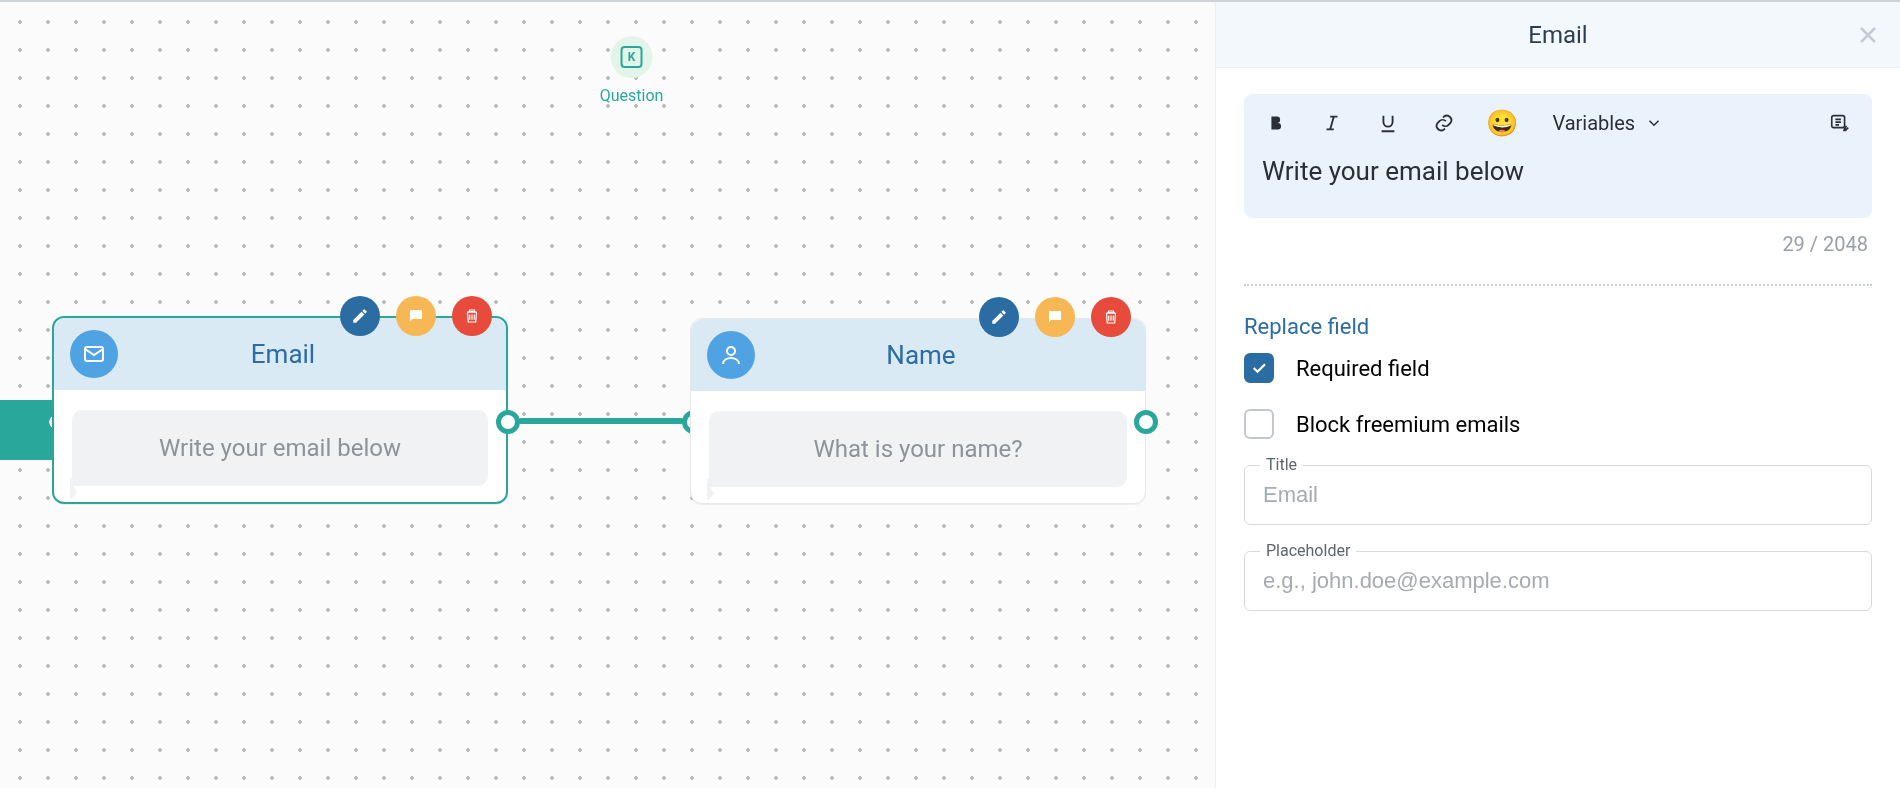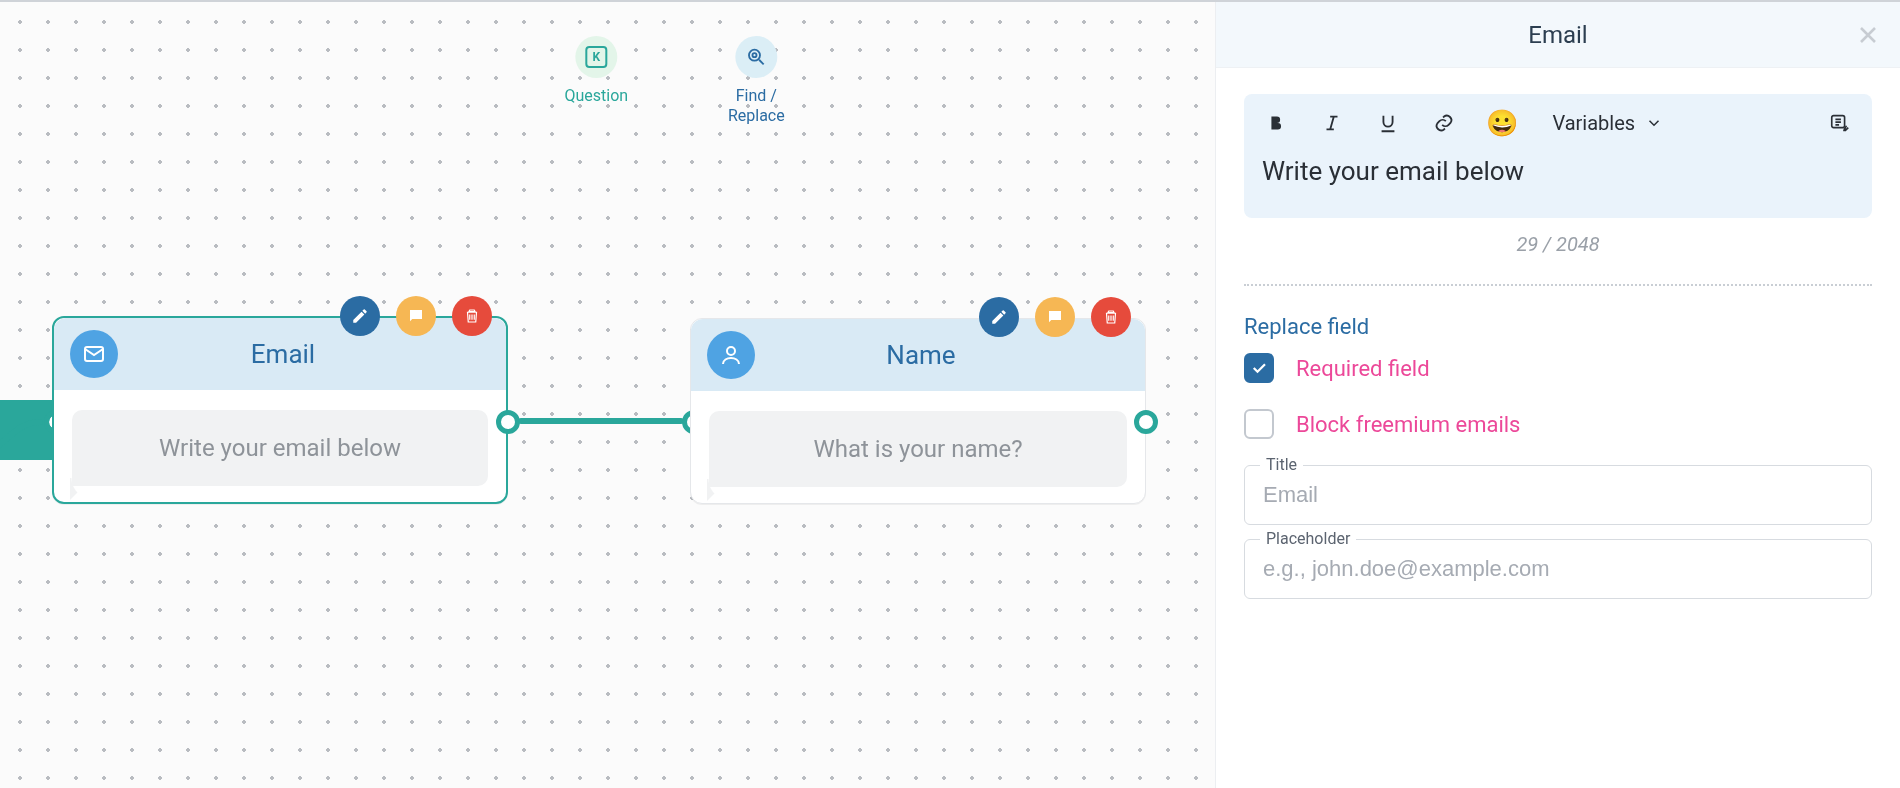--- a/index.html
+++ b/index.html
@@ -71,54 +71,44 @@
   .sect-label { font-size:22px; color:var(--blue-dark); margin-bottom:10px; }
   .editor { background:#eaf3fb; border-radius:8px; padding:0; }
   .editor .tb { display:flex; align-items:center; gap:28px; padding:14px 18px 10px; }
   .tb .fmt { width:28px; height:28px; display:flex; align-items:center; justify-content:center; cursor:pointer; }
   .tb .fmt svg { width:22px; height:22px; }
   .tb .emoji { font-size:26px; cursor:pointer; }
   .tb .vars { display:flex; align-items:center; gap:10px; font-size:20px; color:#2a2f36; cursor:pointer; margin-left:6px; }
   .tb .spacer { flex:1; }
   .tb .chev { width:18px; height:18px; }
   .editor .content { padding:8px 18px 28px; font-size:26px; color:#2a2f36; outline:none; min-height:70px; }
-  .counter { text-align:center; color:#9aa0a8; font-size:20px; margin:14px 4px 0;font-style:italic; }
+  .counter { text-align:right; color:#9aa0a8; font-size:20px; margin:14px 4px 0; }
   .hr-dot { border:none; border-top:2px dotted #c9ced4; margin:28px 0; }
-  .check-row { display:flex; align-items:center; gap:22px; font-size:22px; color:#ec4899; margin:14px 0 26px; cursor:pointer; }
+  .check-row { display:flex; align-items:center; gap:22px; font-size:22px; color:#000000; margin:14px 0 26px; cursor:pointer; }
   .cbox { width:30px; height:30px; border-radius:6px; border:2px solid #c3c8cf; display:flex; align-items:center; justify-content:center; }
   .cbox.checked { background:var(--blue-dark); border-color:var(--blue-dark); }
   .cbox.checked svg { width:18px; height:18px; stroke:#fff; stroke-width:3; fill:none; }
-  .field { position:relative; margin-top:14px; }
+  .field { position:relative; margin-top:26px; }
   .field .float { position:absolute; left:16px; top:-10px; background:#fff; padding:0 6px; font-size:16px; color:#5c6470; }
   .field input { width:100%; height:60px; border:1px solid var(--field-border); border-radius:6px; padding:0 18px; font-size:22px; color:#2a2f36; }
   .field input::placeholder { color:#a6abb3; }
 </style>
 </head>
 <body>
 
 <div class="app">
 
   <div class="canvas">
 
     <div class="canvas-toolbar">
       <div class="tool green">
         <div class="circ">
           <div class="kbox">K</div>
         </div>
         <div class="lbl">Question</div>
-      </div>
-      <div class="tool">
-        <div class="circ">
-          <svg viewBox="0 0 24 24" fill="none" stroke="#2b6ca3" stroke-width="2">
-              <circle cx="10" cy="10" r="6"></circle>
-              <path d="M20 20l-5-5"></path>
-              <circle cx="10" cy="10" r="2.2"></circle>
-            </svg>
-        </div>
-        <div class="lbl">Find / Replace</div>
       </div>
     </div>
 
     <svg class="wire curve" style="left:-30px; top:398px; width:86px; height:60px;" viewBox="0 0 86 60">
       <path d="M0 58 C 30 58 40 22 70 22" fill="none" stroke="#2aa79b" stroke-width="6" stroke-linecap="round"></path>
     </svg>
     <div class="port filled" style="left:44px; top:408px;"></div>
 
     <div class="node selected" style="left:52px; top:314px;">
       <div class="node-actions">

